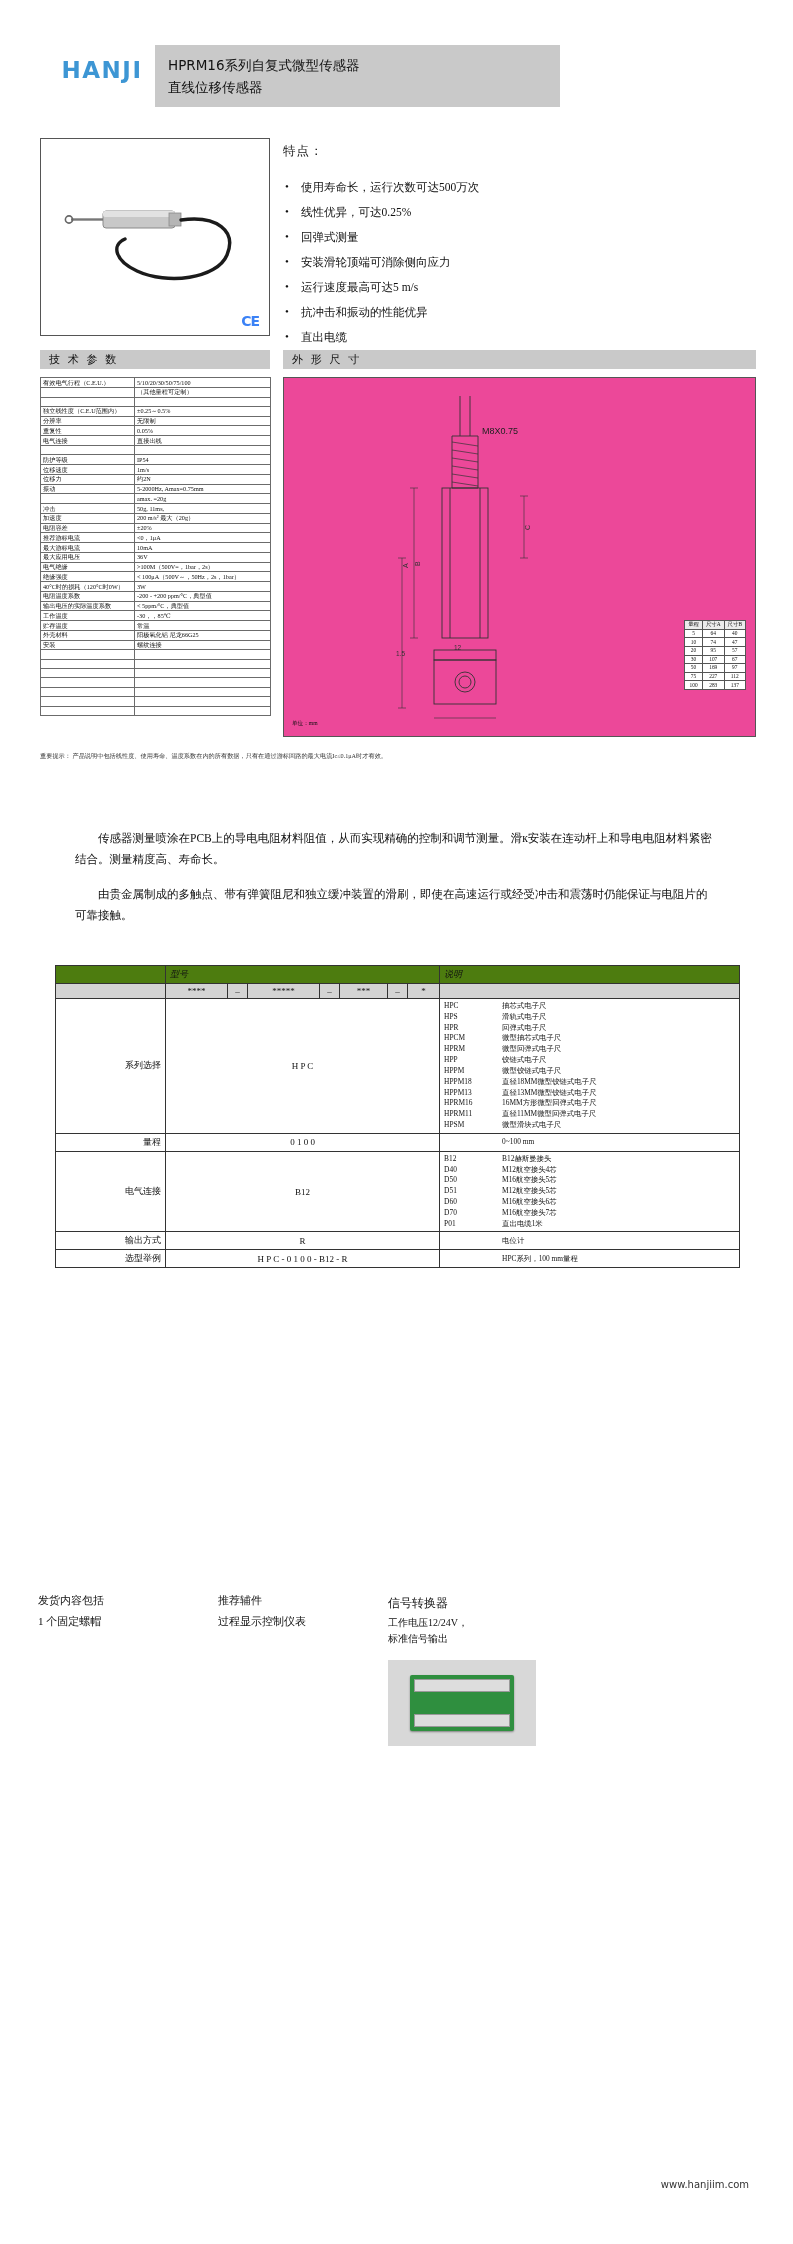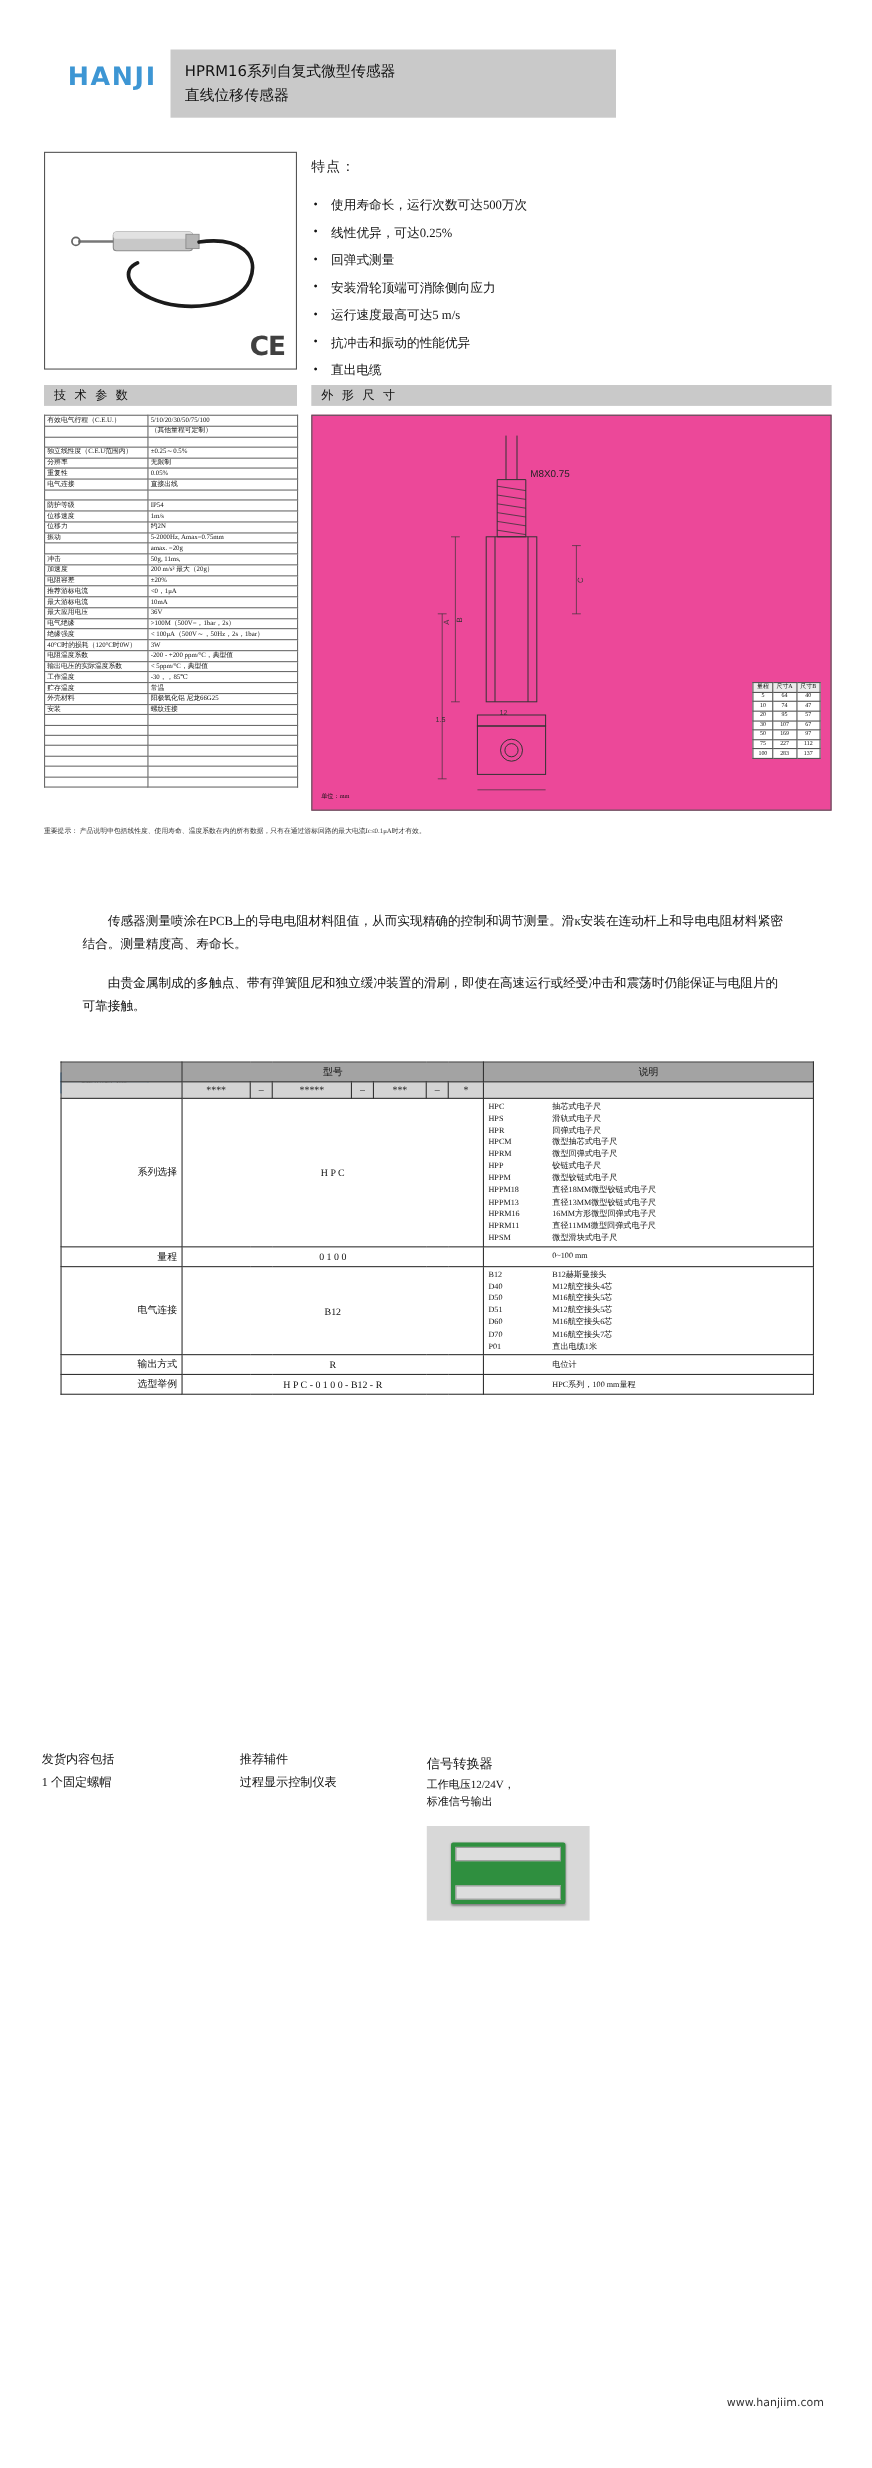--- a/index.html
+++ b/index.html
@@ -36,21 +36,21 @@
   }
 
   
   .photo-box {
     position:absolute; left:40px; top:138px; width:230px; height:198px;
     border:1px solid #555; background:#fff; overflow:hidden;
   }
   .ce-mark {
     position:absolute; right:10px; bottom:6px;
     font-family:"DejaVu Sans","Liberation Sans",sans-serif;
-    font-size:24px; font-weight:bold; color:#404040; letter-spacing:-1px;
+    font-size:14px; font-weight:bold; color:#3b82f6; letter-spacing:-1px;
   }
 
   
   .features { position:absolute; left:283px; top:143px; width:290px; }
   .feat-title { font-size:12.5px; margin-bottom:22px; letter-spacing:1px; }
   .feat-list { list-style:none; margin:0; padding:0; }
   .feat-list li {
     font-size:11.5px; line-height:1.0; margin-bottom:13.5px;
     position:relative; padding-left:18px; color:#111;
   }
@@ -117,21 +117,21 @@
     background:#c5e1f5; border:1px solid #5b9bd5;
     font-size:10.5px; display:flex; align-items:center; justify-content:center;
     color:#111;
   }
   .sel-wrap { position:absolute; left:55px; top:965px; width:684px; }
   table.sel { border-collapse:collapse; width:684px; table-layout:fixed; }
   table.sel td {
     border:1px solid #333; font-size:9px; color:#111;
     padding:2px 4px; vertical-align:middle;
   }
-  td.sel-hd { background:#a3a3a3; text-align:center; font-size:9.5px; height:17px; }
+  td.sel-hd { background:#4d7c0f; text-align:left; font-size:9.5px; height:17px;font-style:italic; }
   td.sel-lbl { text-align:right; font-size:10px; }
   td.sel-c { text-align:center; }
   .codelist { display:flex; flex-direction:column; }
   .codelist .row { display:flex; font-size:7.4px; line-height:1.46; }
   .codelist .row .c1 { width:58px; flex:none; }
   .codelist .row .c2 { flex:1; }
 
   
   .bot { position:absolute; font-size:11px; color:#111; line-height:1.9; }
   #bot-a { left:38px; top:1590px; width:170px; }

